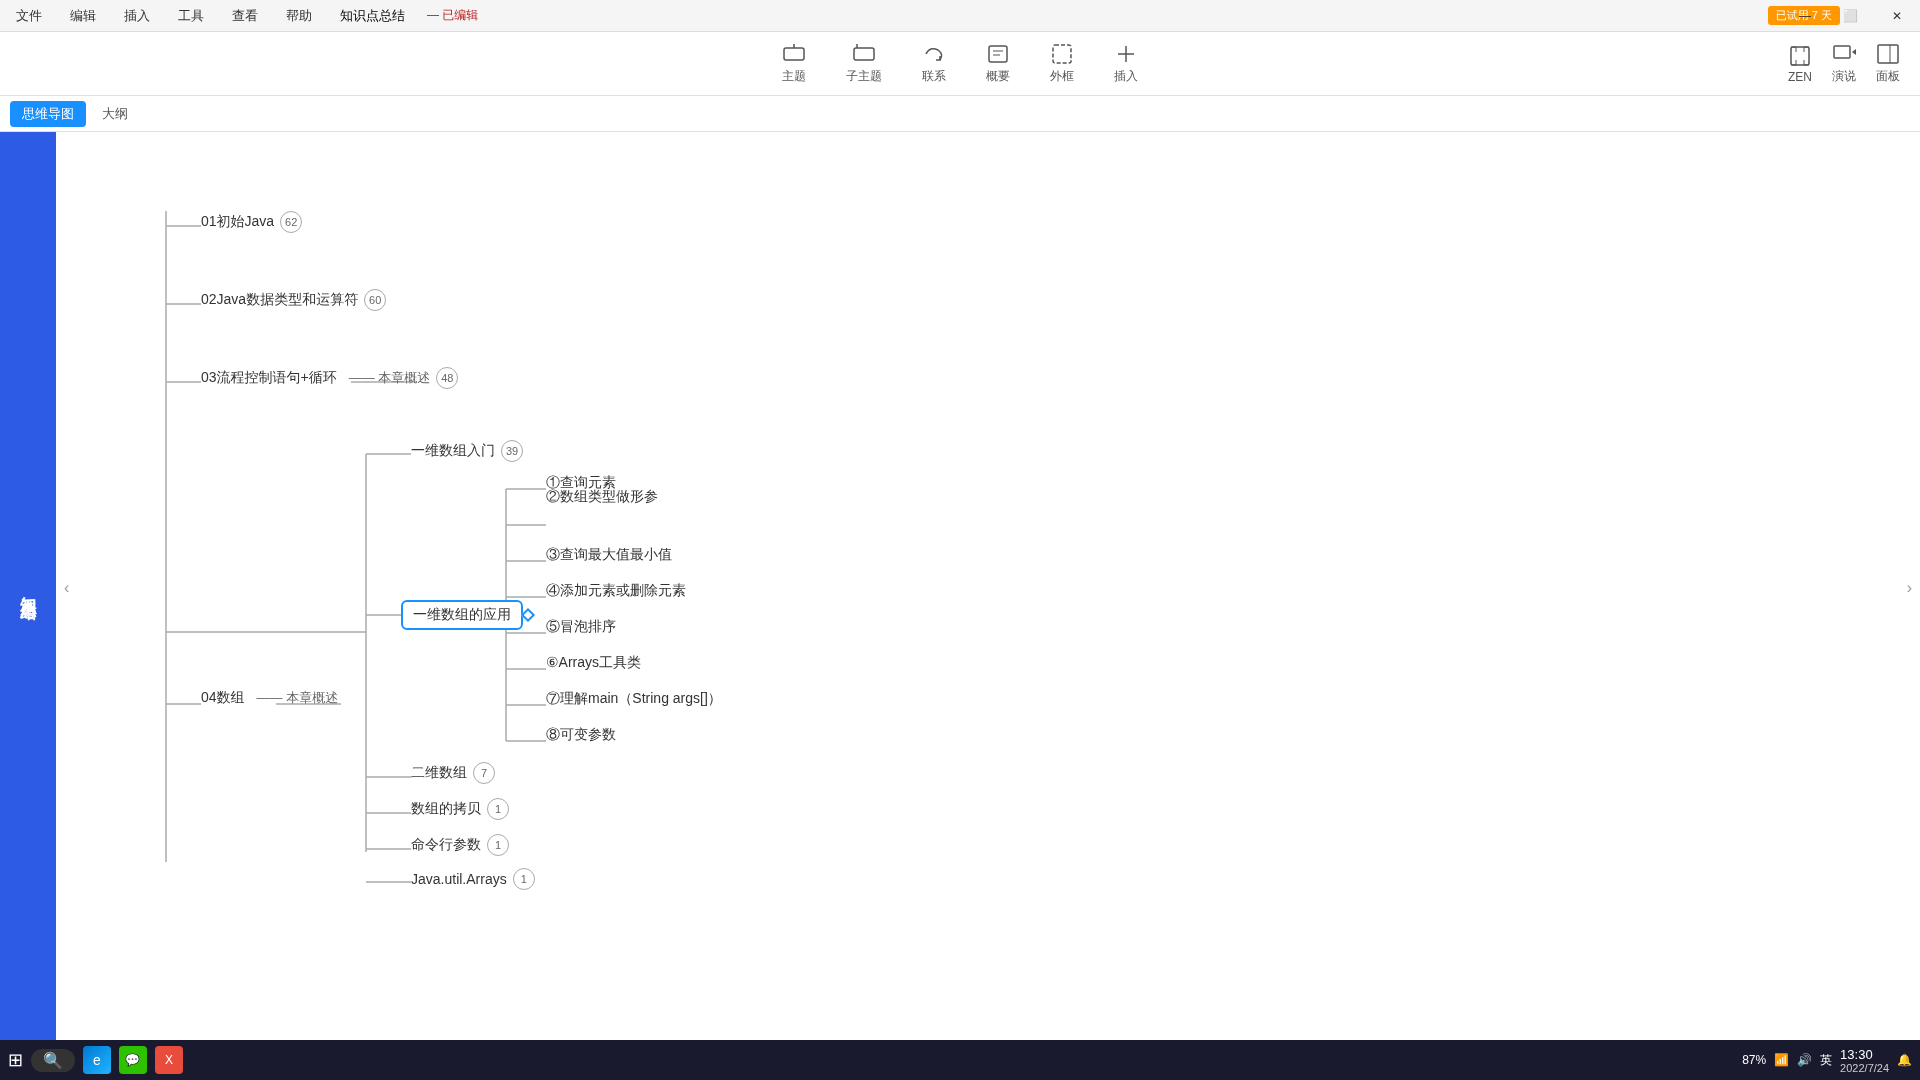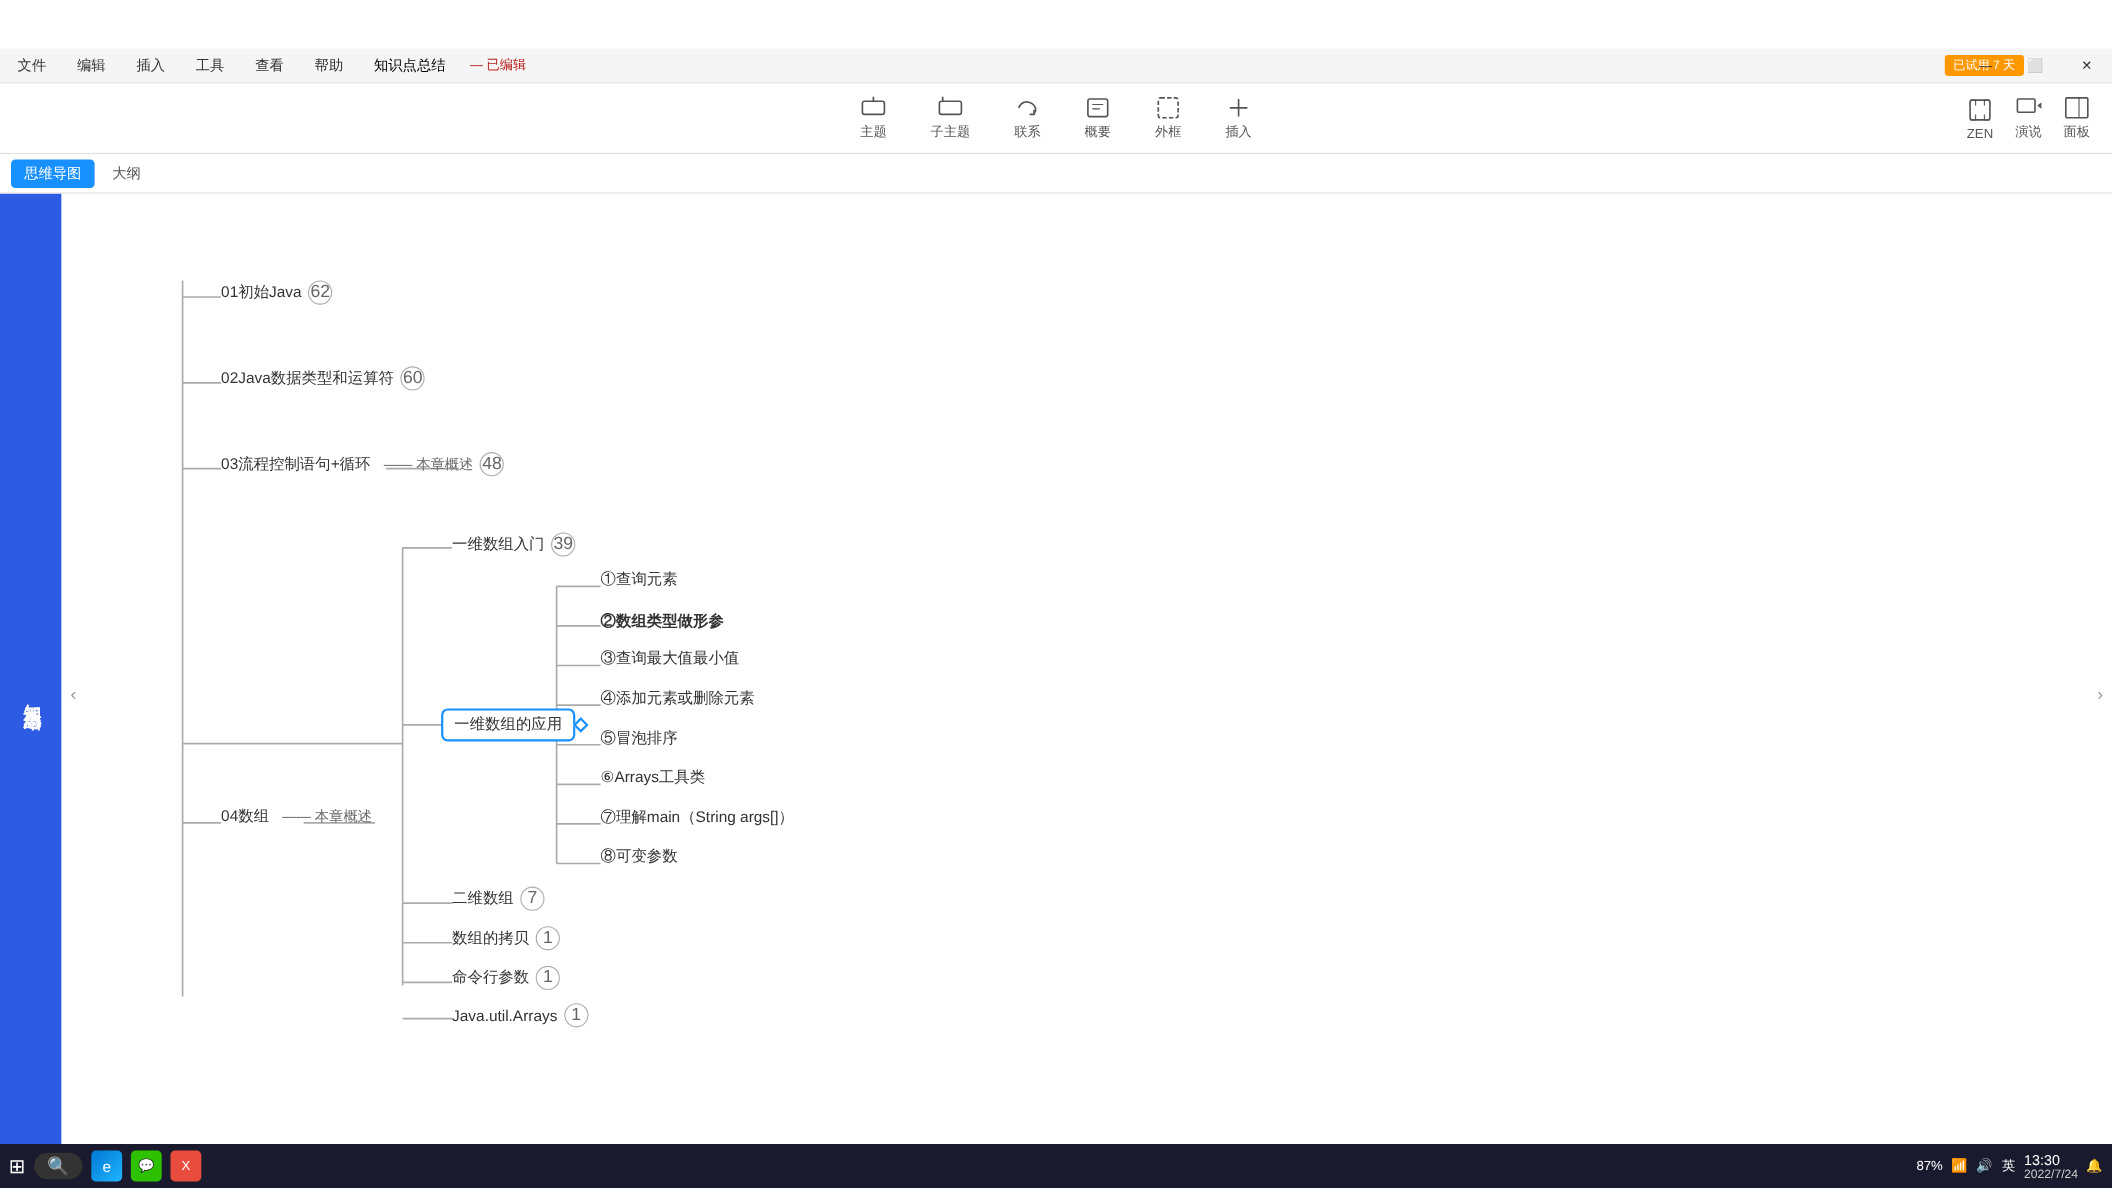--- a/index.html
+++ b/index.html
@@ -61,21 +61,21 @@
     }
 
     
     #canvas { flex: 1; background: #fff; position: relative; overflow: hidden; }
 
     
     .node-text { font-size: 14px; color: #333; white-space: nowrap; }
     .node-badge {
       display: inline-flex; align-items: center; justify-content: center;
       width: 22px; height: 22px; border-radius: 50%;
-      border: 1px solid #aaa; font-size: 16px; color: #666; margin-left: 6px;
+      border: 1px solid #aaa; font-size: 11px; color: #666; margin-left: 6px;
     }
     .node-label { display: flex; align-items: center; }
 
     
     #mindmap-svg { position: absolute; top: 0; left: 0; width: 100%; height: 100%; pointer-events: none; }
 
     
     .node-highlighted {
       border: 2px solid #1890ff; border-radius: 6px;
       padding: 4px 10px; background: #fff; color: #333;
@@ -108,21 +108,21 @@
       font-size: 16px; color: #999; cursor: pointer;
     }
     .scroll-arrow-right {
       position: absolute; right: 8px; top: 50%; transform: translateY(-50%);
       font-size: 16px; color: #999; cursor: pointer;
     }
   </style>
 </head>
 <body>
 
-<div id="menu-bar" style="position:relative;margin-top:44px;">
+<div id="menu-bar" style="position:relative;">
   <span class="menu-item">文件</span>
   <span class="menu-item">编辑</span>
   <span class="menu-item">插入</span>
   <span class="menu-item">工具</span>
   <span class="menu-item">查看</span>
   <span class="menu-item">帮助</span>
   <span class="menu-item menu-active">知识点总结</span>
   <span style="font-size:12px;color:#b91c1c;">— 已编辑</span>
   <div class="trial-badge">已试用 7 天</div>
   <div class="win-controls">
@@ -331,21 +331,21 @@
     <div style="position:absolute; left:355px; top:736px;">
       <div class="node-label">
         <span class="node-text">Java.util.Arrays</span>
         <span class="node-badge">1</span>
       </div>
     </div>
 
     <div style="position:absolute; left:490px; top:342px;">
       <span class="node-text">①查询元素</span>
     </div>
-    <div style="position:absolute; left:490px; top:380px;font-weight:bold;">
+    <div style="position:absolute; left:490px; top:356px;">
       <span class="node-text">②数组类型做形参</span>
     </div>
     <div style="position:absolute; left:490px; top:414px;">
       <span class="node-text">③查询最大值最小值</span>
     </div>
     <div style="position:absolute; left:490px; top:450px;">
       <span class="node-text">④添加元素或删除元素</span>
     </div>
     <div style="position:absolute; left:490px; top:486px;">
       <span class="node-text">⑤冒泡排序</span>

